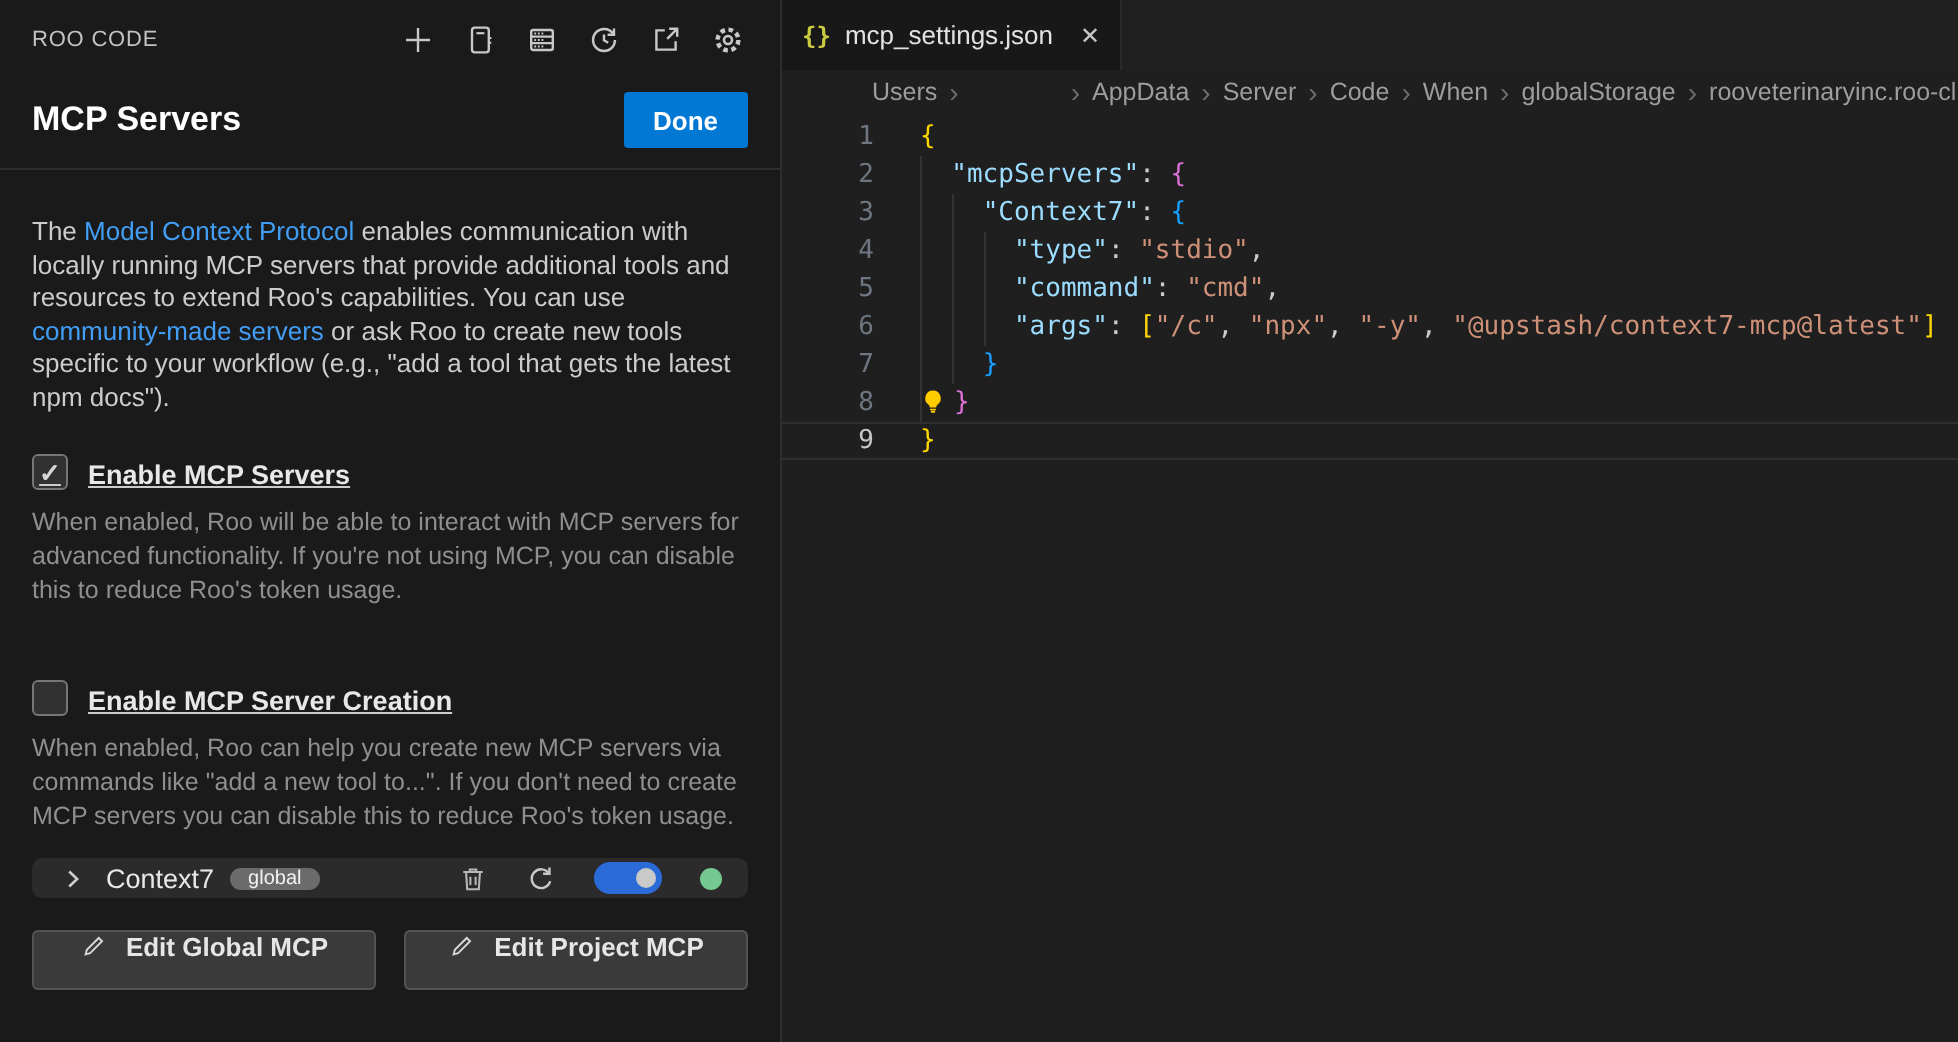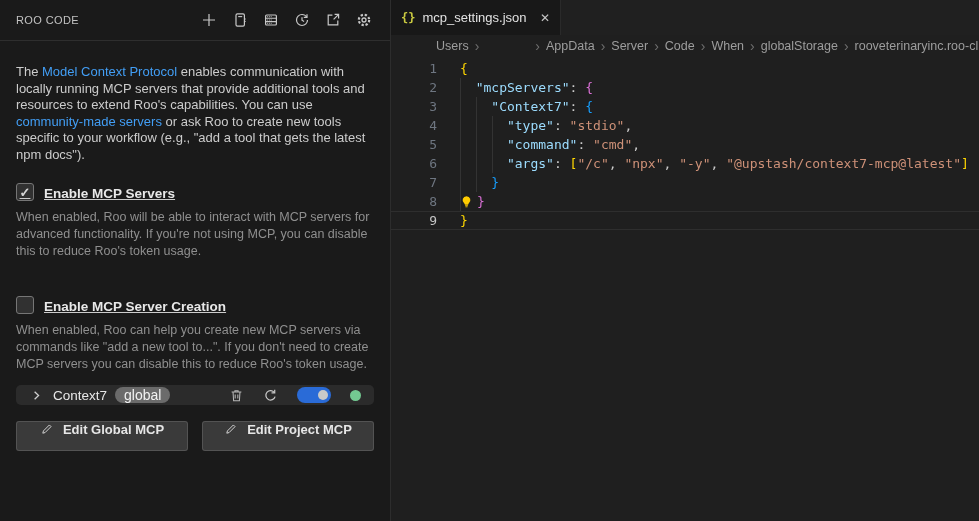--- a/index.html
+++ b/index.html
@@ -30,21 +30,21 @@
   .check-row.second { margin-top:36px; }
   .checkbox { width:18px; height:18px; border:1px solid #767676; background:#313131; border-radius:3px;
               display:flex; align-items:center; justify-content:center; cursor:pointer;
               color:#d6d6d6; font-size:13px; font-weight:700; }
   .checkbox.on::after { content:"\2713"; }
   .check-label { font-size:13.5px; font-weight:700; color:#e8e8e8; }
   .check-desc { margin-top:8px; font-size:12.5px; line-height:17px; color:#8f8f8f; }
   .server-row { margin-top:12px; height:20px; background:#2b2b2b; border-radius:5px;
                 display:flex; align-items:center; padding:0 13px; }
   .server-name { font-size:13.5px; color:#e8e8e8; margin-left:9px; }
-  .badge { margin-left:8px; background:#6b6b6b; color:#f2f2f2; font-size:14px;
+  .badge { margin-left:8px; background:#6b6b6b; color:#f2f2f2; font-size:10px;
            padding:0 9px; border-radius:9px; }
   .row-icons { margin-left:auto; display:flex; align-items:center; gap:19px; }
   .icon-btn { display:flex; align-items:center; justify-content:center; cursor:pointer; }
   .toggle { width:34px; height:16px; border-radius:9px; background:#4a4a4a; position:relative; cursor:pointer; }
   .toggle.on { background:#2a6bd7; }
   .toggle .knob { position:absolute; top:3px; left:3px; width:10px; height:10px; border-radius:50%;
                   background:#c9c9c9; }
   .toggle.on .knob { left:auto; right:3px; }
   .status-dot { width:11px; height:11px; border-radius:50%; background:#73c991; }
   .edit-btns { display:flex; gap:14px; margin-top:16px; }
@@ -121,20 +121,24 @@
               </svg>
           </span>
           <span class="tool-btn">
             <svg width="16" height="16" viewBox="0 0 16 16">
                 <circle cx="8" cy="8" r="5.2" stroke="#c8c8c8" stroke-width="2.2" fill="none" stroke-dasharray="2.3 1.8"></circle>
                 <circle cx="8" cy="8" r="2" stroke="#c8c8c8" stroke-width="1.3" fill="none"></circle>
               </svg>
           </span>
         </span>
       </div>
+      <div class="sb-row2">
+        <span class="page-title">MCP Servers</span>
+        <button class="done-btn">Done</button>
+      </div>
     </div>
     <div class="sb-divider"></div>
 
     <div class="sb-body">
       <div class="intro"><span>The </span><span class="link">Model Context Protocol</span><span> enables communication with locally running MCP servers that provide additional tools and resources to extend Roo's capabilities. You can use </span><span class="link">community-made servers</span><span> or ask Roo to create new tools specific to your workflow (e.g., "add a tool that gets the latest npm docs").</span></div>
 
       <div class="check-row first">
         <span class="checkbox on"></span>
         <span class="check-label">Enable MCP Servers</span>
       </div>

